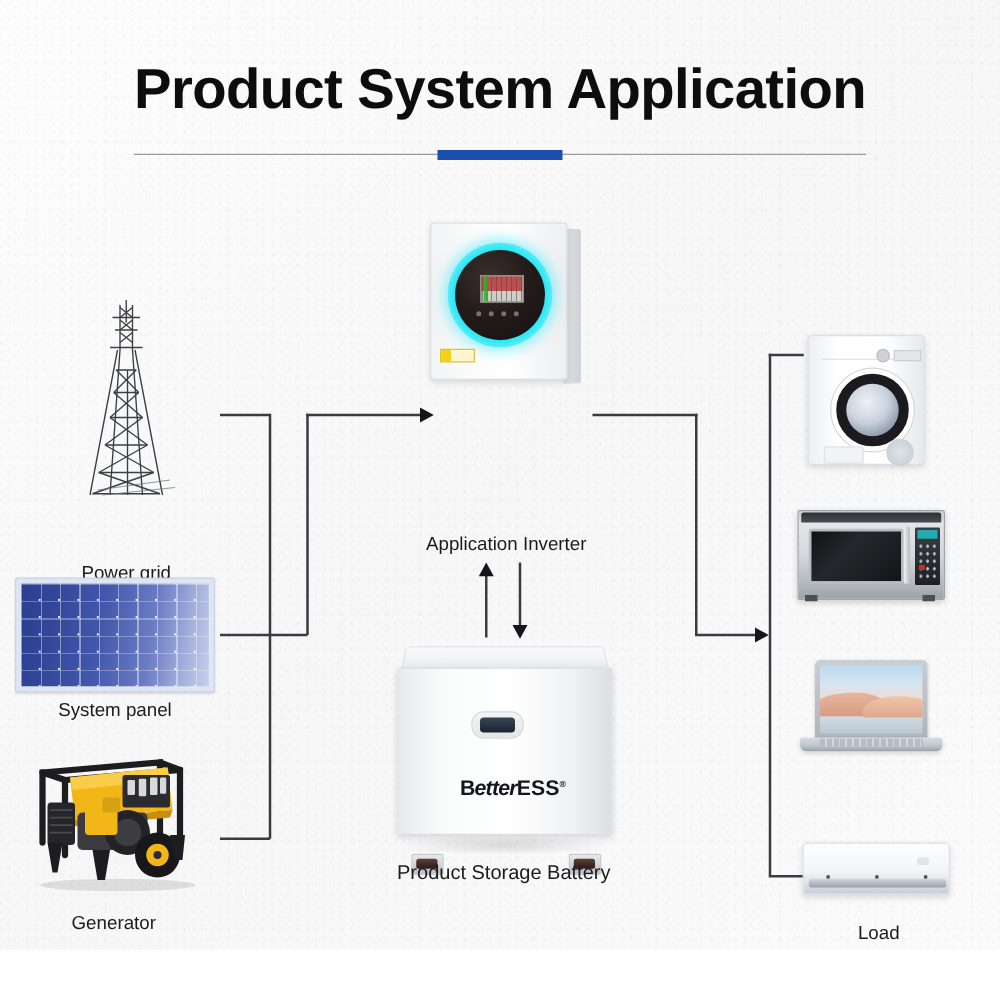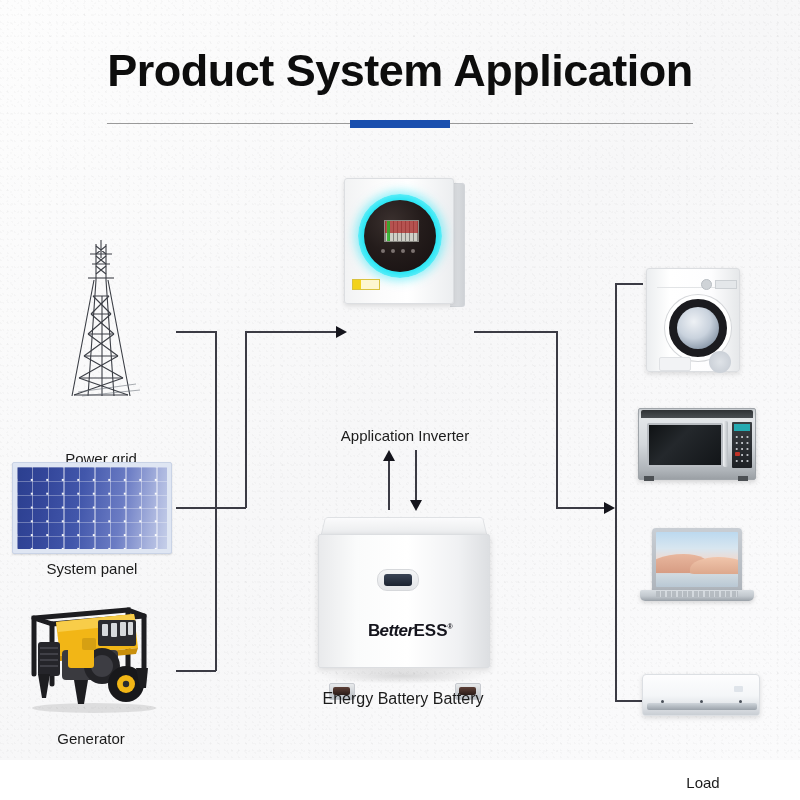--- a/index.html
+++ b/index.html
@@ -395,21 +395,21 @@
     <div id="bat-top"></div>
     <div id="bat-body">
       <div id="bat-handle"></div>
       <div id="bat-logo">
         <span class="bolt">B</span>etter<span class="ess">ESS</span><sup>®</sup>
       </div>
       <div class="wheel" style="left:10px;"></div>
       <div class="wheel" style="left:136px;"></div>
     </div>
   </div>
-  <div class="lbl" style="left:303px;top:690px;width:200px;font-size:16px;">Energy Battery Battery</div>
+  <div class="lbl" style="left:303px;top:690px;width:200px;font-size:16px;">Product Storage Battery</div>
 
   <div id="washer">
     <div id="wash-body">
       <div id="wash-panel">
         <div id="wash-knob"></div>
         <div id="wash-disp"></div>
       </div>
       <div id="wash-door">
         <div id="wash-glass"></div>
       </div>
@@ -445,15 +445,15 @@
   <div id="ac">
     <div id="ac-body">
       <div id="ac-led"></div>
       <div id="ac-vent"></div>
       <div class="ac-dot" style="left:18px;"></div>
       <div class="ac-dot" style="left:57px;"></div>
       <div class="ac-dot" style="left:96px;"></div>
     </div>
   </div>
 
-  <div class="lbl" style="left:643px;top:774px;width:120px;">Load</div>
+  <div class="lbl" style="left:643px;top:738px;width:120px;">Load</div>
 
 </div>
 
 </body></html>

